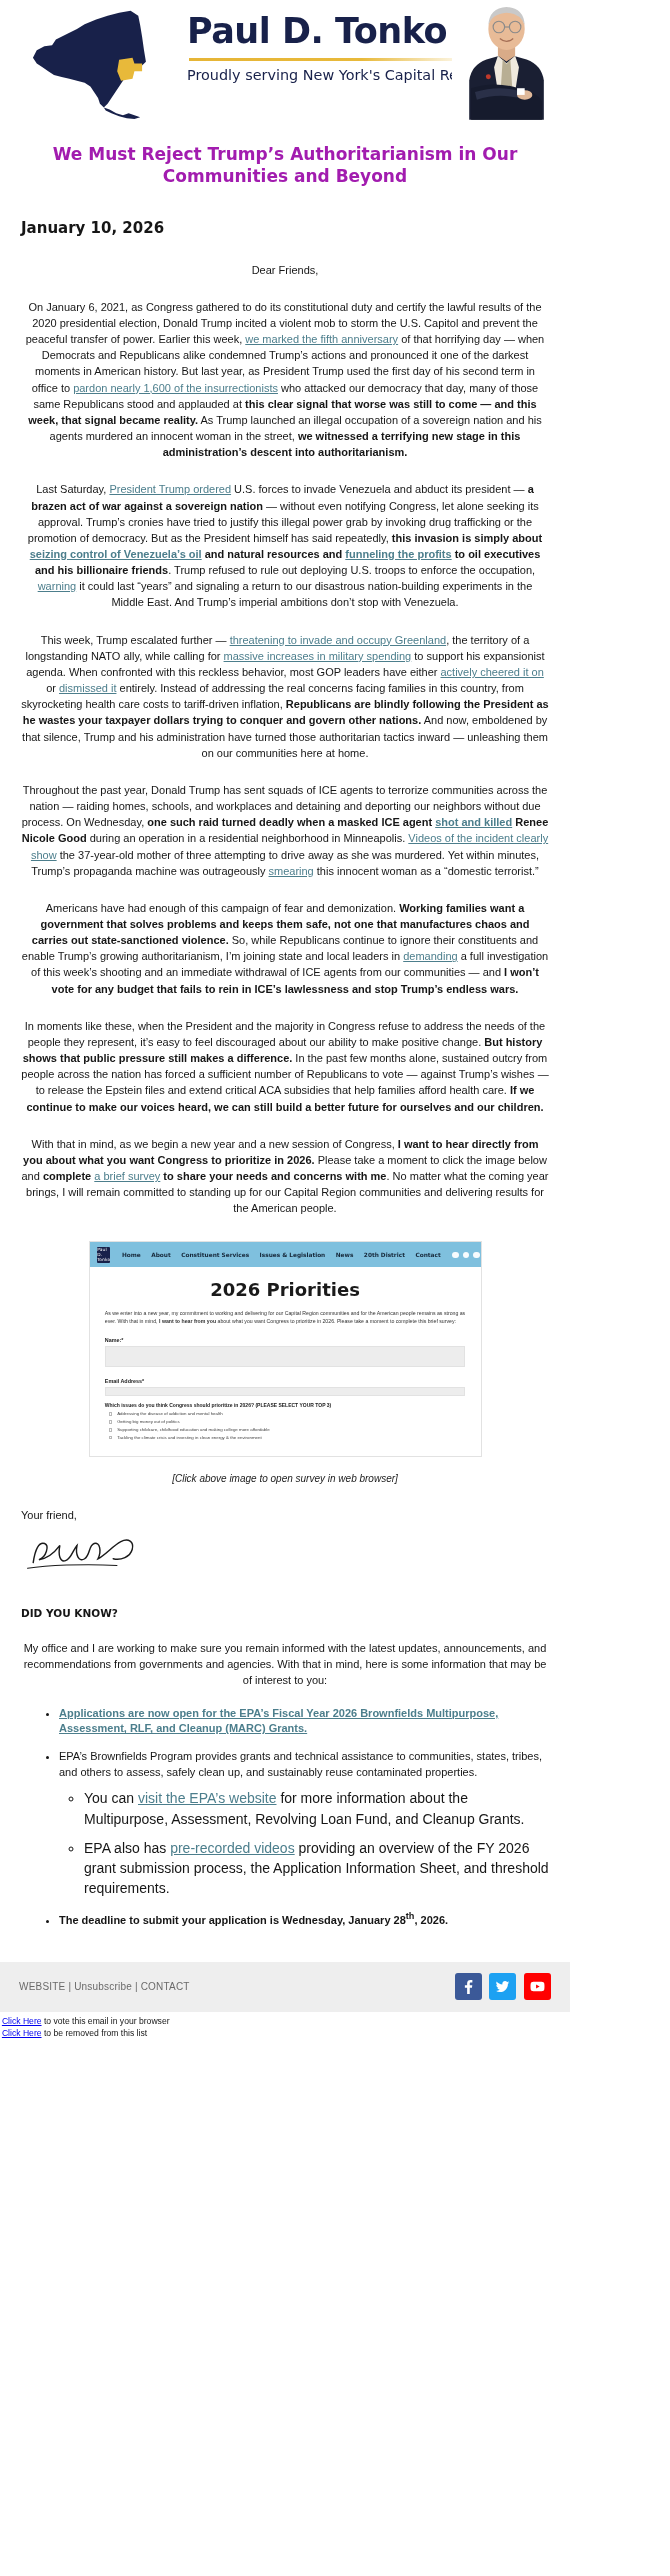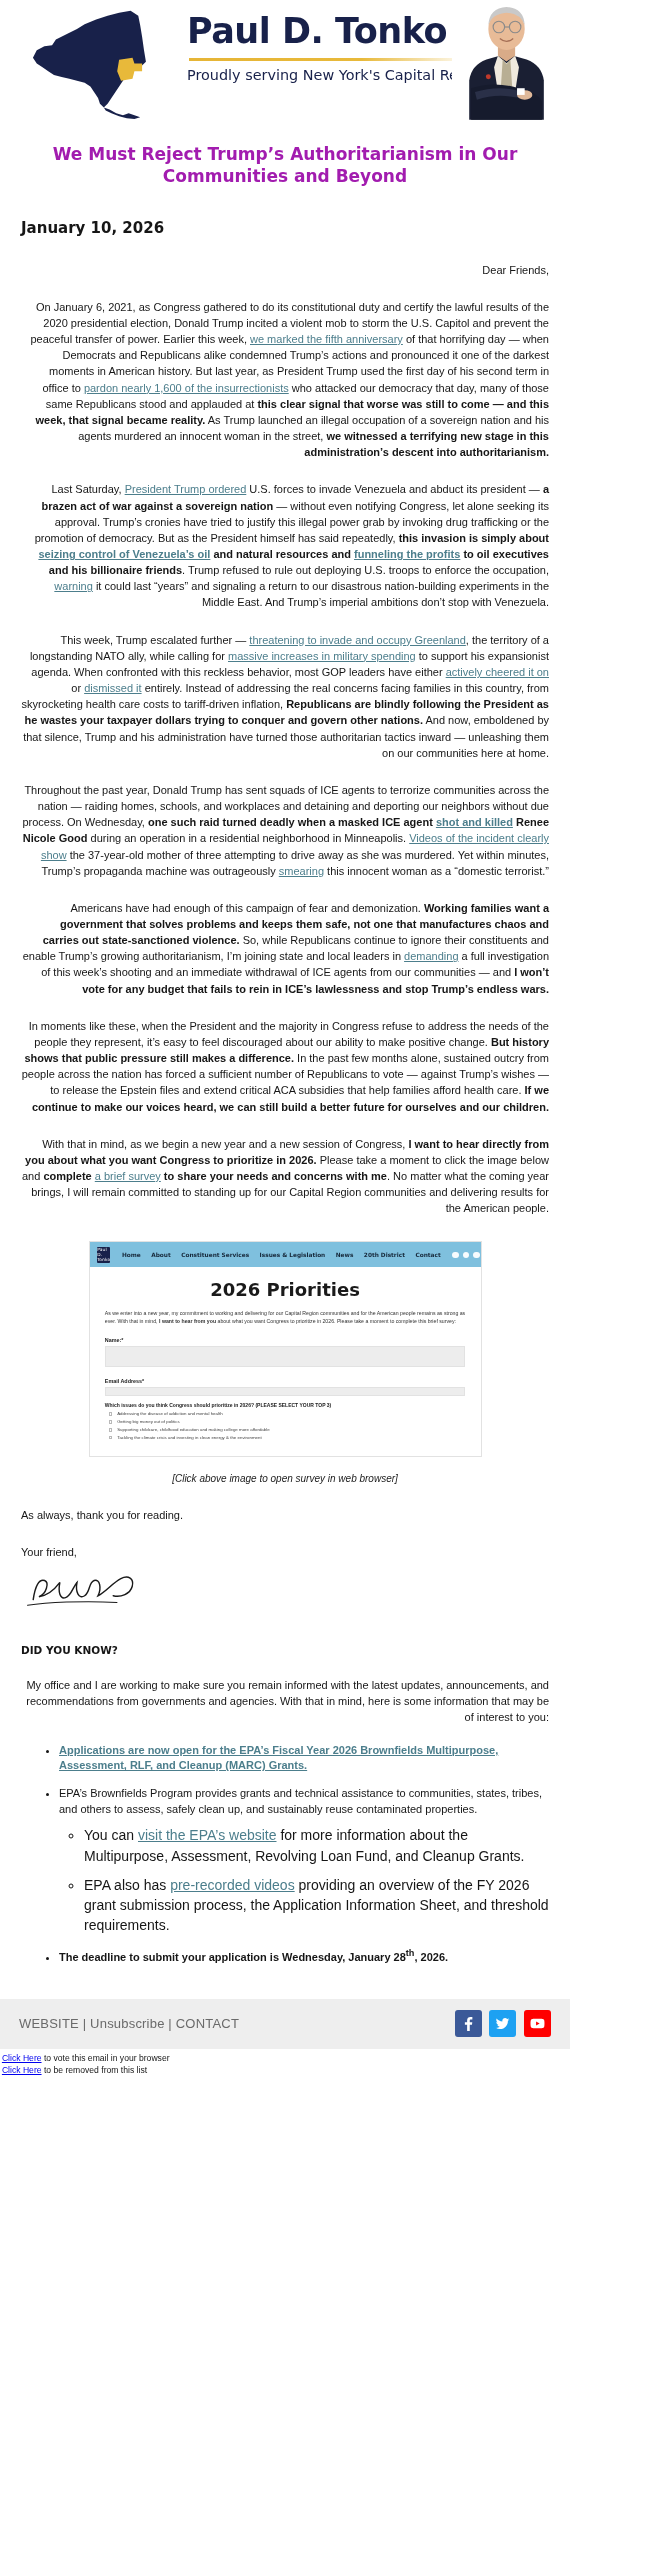--- a/index.html
+++ b/index.html
@@ -62,21 +62,21 @@
     font-size:15px;
     font-weight:700;
     color:#161616;
     margin:27px 0 0 0;
   }
   p.para {
     font-size:11px;
     line-height:1.47;
     color:#161616;
     margin:21px 0 0 0;
-    text-align:right;
+    text-align:center;
   }
   p.salutation { margin-top:25px; }
   .b { font-weight:700; }
   a.link {
     color:#4c7e8c;
     text-decoration:underline;
   }
 
   
   .survey-shot {
@@ -155,21 +155,21 @@
 
   
   .footer {
     margin-top:33px;
     background:#eeeeee;
     height:50px;
     display:flex;
     align-items:center;
     padding:0 19px;
   }
-  .footer-links { flex:1; font-size:13px; color:#6a6a6a; letter-spacing:0.2px; }
+  .footer-links { flex:1; font-size:10px; color:#6a6a6a; letter-spacing:0.2px; }
   .social-row { display:flex; gap:7.7px; }
   .sq { width:27px; height:27px; border-radius:2.9px; display:flex; align-items:center; justify-content:center; }
   .sq svg { display:block; }
   .fb { background:#3b5998; }
   .tw { background:#1da1f2; }
   .yt { background:#ff0000; }
 
   .unsub { padding:3.8px 1.9px 13.4px 1.9px; }
   .unsub div { font-size:8.6px; line-height:1.4; }
   .unsub a { color:#0000ee; }
@@ -294,21 +294,20 @@
           </div>
         <div class="ss-opt">
             <span class="bx"></span>
             <span>Tackling the climate crisis and investing in clean energy &amp; the environment</span>
           </div>
       </div>
     </div>
 
     <div class="caption">[Click above image to open survey in web browser]</div>
 
-    <p class="closing">As always, thank you for reading.</p>
     <p class="closing">Your friend,</p>
 
     <svg class="sig-img" viewBox="0 0 130 42">
       <path d="M8,30 C10,16 14,8 20,10 C25,12 22,24 14,27 C22,26 30,20 36,12 C34,22 36,30 42,28 C48,26 50,16 54,12 C52,22 56,30 62,26 C68,22 66,12 72,10 C78,8 80,18 76,26 C84,22 92,12 100,8 C108,4 114,8 112,16 C110,24 100,28 92,26" fill="none" stroke="#1a1a1a" stroke-width="1.5" stroke-linecap="round"></path>
       <path d="M2,36 C22,33 60,31 96,33" fill="none" stroke="#1a1a1a" stroke-width="1.1" stroke-linecap="round"></path>
     </svg>
 
     
     <div class="didyouknow">DID YOU KNOW?</div>
     <p class="para">My office and I are working to make sure you remain informed with the latest updates, announcements, and recommendations from governments and agencies. With that in mind, here is some information that may be of interest to you:</p>

